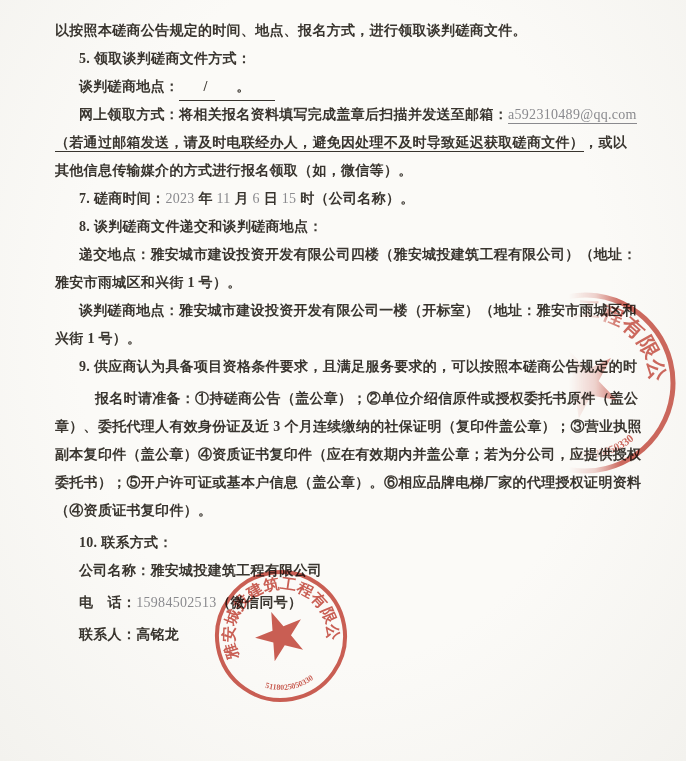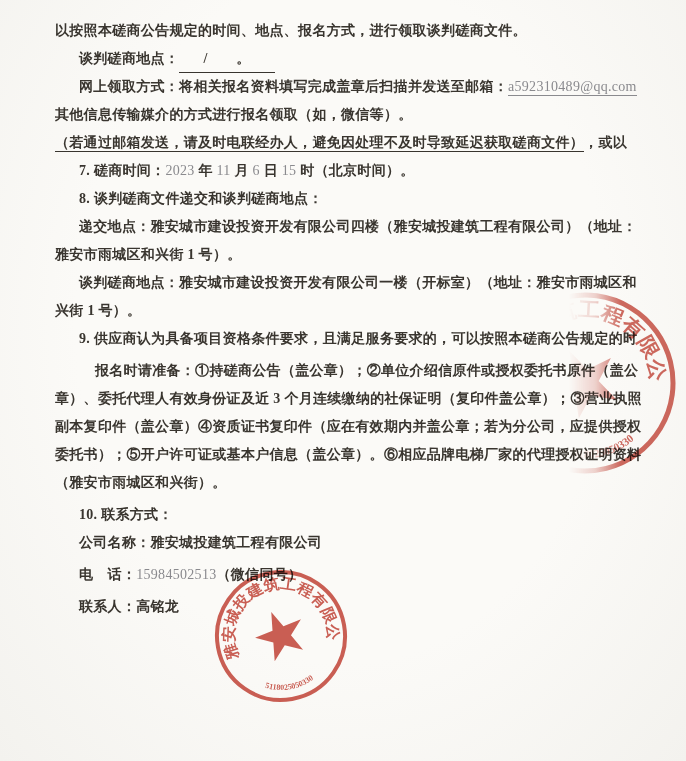--- a/index.html
+++ b/index.html
@@ -26,36 +26,37 @@
   .stamp-partial{left:485px;top:283px;width:200px;height:200px;opacity:.8;}
   svg text{font-family:"Liberation Serif","DejaVu Serif",serif;font-weight:700;}
 </style>
 </head>
 <body>
 
 <div class="paper">
 
   <div class="doc">
       <div class="line i0"><span class="seg">以按照本磋商公告规定的时间、地点、报名方式，进行领取谈判磋商文件。</span></div>
+      <div class="line i1"><span class="seg">5. 领取谈判磋商文件方式：</span></div>
       <div class="line i1"><span class="seg">谈判磋商地点：</span><span class="seg blank">/　　。</span></div>
       <div class="line i1"><span class="seg">网上领取方式：将相关报名资料填写完成盖章后扫描并发送至邮箱：</span><span class="seg val u">a592310489@qq.com</span></div>
+      <div class="line i0"><span class="seg u">（若通过邮箱发送，请及时电联经办人，避免因处理不及时导致延迟获取磋商文件）</span><span class="seg">，或以</span></div>
       <div class="line i0"><span class="seg">其他信息传输媒介的方式进行报名领取（如，微信等）。</span></div>
-      <div class="line i0"><span class="seg u">（若通过邮箱发送，请及时电联经办人，避免因处理不及时导致延迟获取磋商文件）</span><span class="seg">，或以</span></div>
-      <div class="line i1"><span class="seg">7. 磋商时间：</span><span class="seg val">2023 </span><span class="seg">年</span><span class="seg val"> 11 </span><span class="seg">月</span><span class="seg val"> 6 </span><span class="seg">日</span><span class="seg val"> 15 </span><span class="seg">时（北京时间）。</span></div>
+      <div class="line i1"><span class="seg">7. 磋商时间：</span><span class="seg val">2023 </span><span class="seg">年</span><span class="seg val"> 11 </span><span class="seg">月</span><span class="seg val"> 6 </span><span class="seg">日</span><span class="seg val"> 15 </span><span class="seg">时（公司名称）。</span></div>
       <div class="line i1"><span class="seg">8. 谈判磋商文件递交和谈判磋商地点：</span></div>
       <div class="line i1"><span class="seg">递交地点：雅安城市建设投资开发有限公司四楼（雅安城投建筑工程有限公司）（地址：</span></div>
       <div class="line i0"><span class="seg">雅安市雨城区和兴街 1 号）。</span></div>
       <div class="line i1"><span class="seg">谈判磋商地点：雅安城市建设投资开发有限公司一楼（开标室）（地址：雅安市雨城区和</span></div>
       <div class="line i0"><span class="seg">兴街 1 号）。</span></div>
       <div class="line i1"><span class="seg">9. 供应商认为具备项目资格条件要求，且满足服务要求的，可以按照本磋商公告规定的时</span></div>
       <div class="line i2 g4"><span class="seg">报名时请准备：①持磋商公告（盖公章）；②单位介绍信原件或授权委托书原件（盖公</span></div>
       <div class="line i0"><span class="seg">章）、委托代理人有效身份证及近 3 个月连续缴纳的社保证明（复印件盖公章）；③营业执照</span></div>
       <div class="line i0"><span class="seg">副本复印件（盖公章）④资质证书复印件（应在有效期内并盖公章；若为分公司，应提供授权</span></div>
       <div class="line i0"><span class="seg">委托书）；⑤开户许可证或基本户信息（盖公章）。⑥相应品牌电梯厂家的代理授权证明资料</span></div>
-      <div class="line i0"><span class="seg">（雅安市雨城区和兴街）。</span></div>
+      <div class="line i0"><span class="seg">（④资质证书复印件）。</span></div>
       <div class="line i1 g4"><span class="seg">10. 联系方式：</span></div>
       <div class="line i1"><span class="seg">公司名称：雅安城投建筑工程有限公司</span></div>
       <div class="line i1 g4"><span class="seg">电　话：</span><span class="seg val">15984502513</span><span class="seg">（微信同号）</span></div>
       <div class="line i1 g4"><span class="seg">联系人：高铭龙</span></div>
     </div>
 
   <div class="stamp stamp-main">
     <svg width="150" height="150" viewBox="0 0 150 150">
       <g transform="rotate(-10 75 75)" fill="#c44438" stroke="none">
         <circle cx="75" cy="75" r="64" fill="none" stroke="#c44438" stroke-width="4"></circle>

